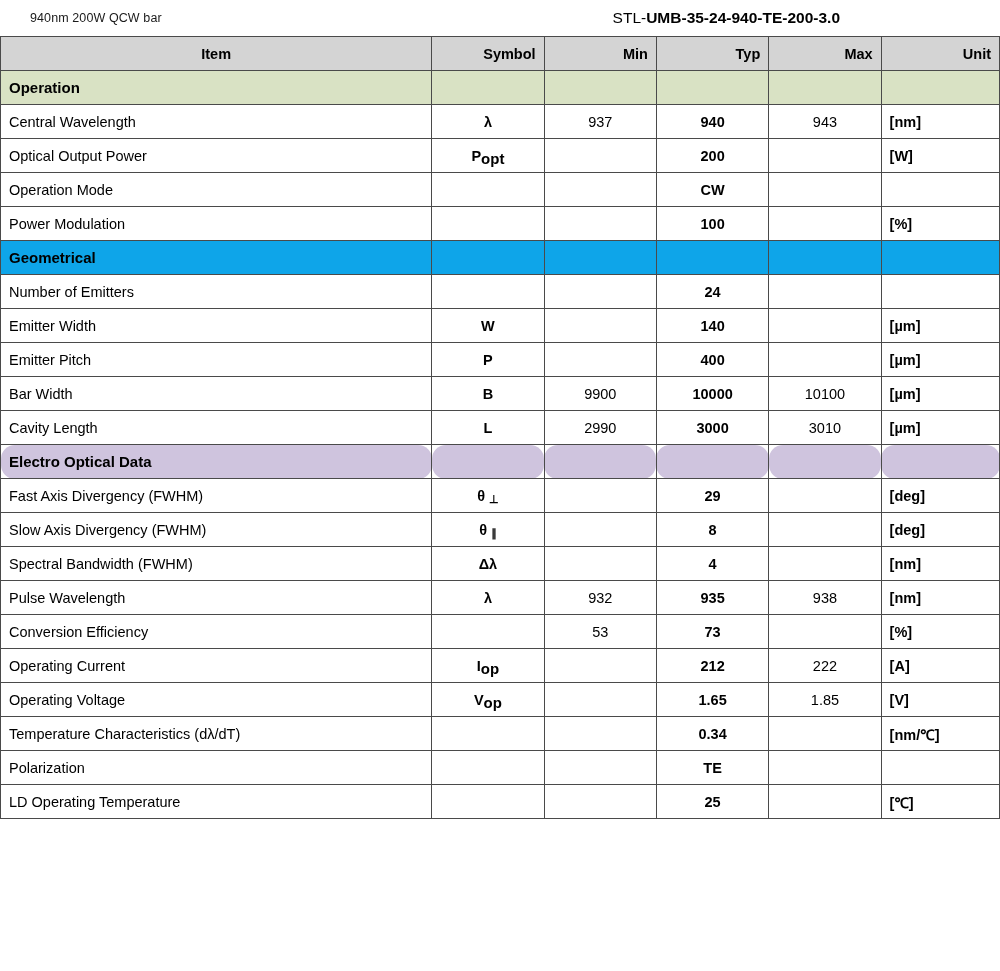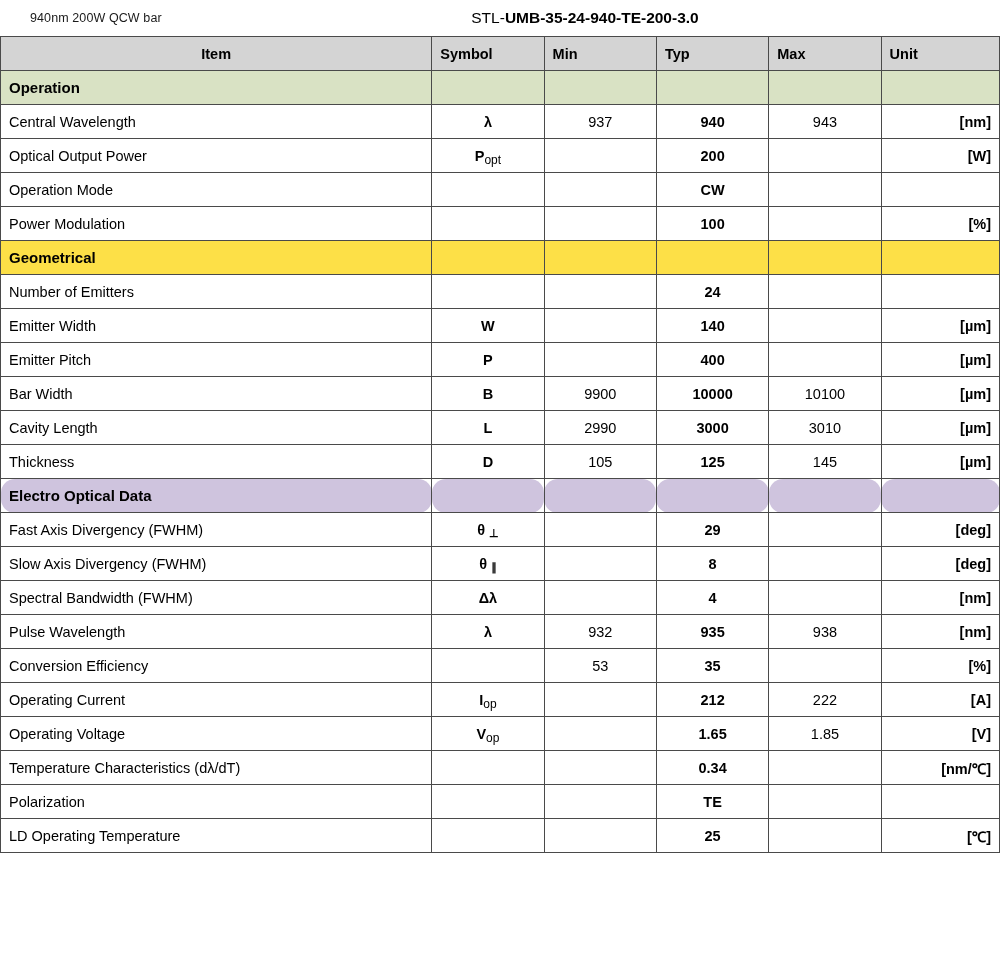--- a/index.html
+++ b/index.html
@@ -30,21 +30,21 @@
   .header-left {
     width: 330px;
     padding-left: 30px;
     box-sizing: border-box;
     font-size: 12.5px;
     color: #1a1a1a;
     letter-spacing: 0.1px;
   }
   .header-title {
     flex: 1;
-    text-align: center;
+    text-align: right;
     font-size: 15.5px;
     color: #000;
     padding-right: 160px;
     box-sizing: border-box;
     white-space: nowrap;
   }
   .header-title .bold {
     font-weight: bold;
   }
   table.spec {
@@ -64,21 +64,21 @@
   col.c-sym  { width: 112px; }
   col.c-min  { width: 112px; }
   col.c-typ  { width: 112px; }
   col.c-max  { width: 112px; }
   col.c-unit { width: 118px; }
 
   thead th {
     background: #d4d4d4;
     font-weight: bold;
     font-size: 15px;
-    text-align: left;
+    text-align: right;
     height: 36px;
   }
   thead th.item-h {
     text-align: center;
     padding-left: 8px;
   }
   td.item {
     text-align: left;
     font-size: 14.5px;
   }
@@ -89,37 +89,37 @@
   td.sym {
     text-align: center;
     font-weight: bold;
     font-size: 15px;
   }
   td.typ {
     text-align: center;
     font-weight: bold;
   }
   td.unit {
-    text-align: right;
+    text-align: left;
     font-weight: bold;
   }
   tr.section td {
     font-weight: bold;
     font-size: 15px;
   }
   tr.section-operation td { background: #d9e2c4; margin-left: 25px; }
-  tr.section-geometrical td { background: #fde047; }
+  tr.section-geometrical td { background: #0ea5e9; }
   tr.section-electro td { background: #cfc4de; border-radius: 14px; }
 
   sub {
-    font-size: 12px;
+    font-size: 15px;
     vertical-align: baseline;
     position: relative;
     top: 3px;
-    font-weight: normal;
+    font-weight: bold;
   }
   .perp {
     font-size: 11px;
     position: relative;
     top: 2px;
   }
 </style>
 </head>
 <body>
 
@@ -231,28 +231,20 @@
           <td class="unit">[µm]</td>
         </tr>
         <tr>
           <td class="item">Cavity Length</td>
           <td class="sym">L</td>
           <td class="ctr">2990</td>
           <td class="typ">3000</td>
           <td class="ctr">3010</td>
           <td class="unit">[µm]</td>
         </tr>
-        <tr>
-          <td class="item">Thickness</td>
-          <td class="sym">D</td>
-          <td class="ctr">105</td>
-          <td class="typ">125</td>
-          <td class="ctr">145</td>
-          <td class="unit">[µm]</td>
-        </tr>
         <tr class="section section-electro">
           <td class="item">Electro Optical Data</td>
           <td></td>
           <td></td>
           <td></td>
           <td></td>
           <td></td>
         </tr>
         <tr>
           <td class="item">Fast Axis Divergency (FWHM)</td>
@@ -283,21 +275,21 @@
           <td class="sym">λ</td>
           <td class="ctr">932</td>
           <td class="typ">935</td>
           <td class="ctr">938</td>
           <td class="unit">[nm]</td>
         </tr>
         <tr>
           <td class="item">Conversion Efficiency</td>
           <td class="sym"></td>
           <td class="ctr">53</td>
-          <td class="typ">35</td>
+          <td class="typ">73</td>
           <td class="ctr"></td>
           <td class="unit">[%]</td>
         </tr>
         <tr>
           <td class="item">Operating Current</td>
           <td class="sym">I<sub>op</sub></td>
           <td class="ctr"></td>
           <td class="typ">212</td>
           <td class="ctr">222</td>
           <td class="unit">[A]</td>

